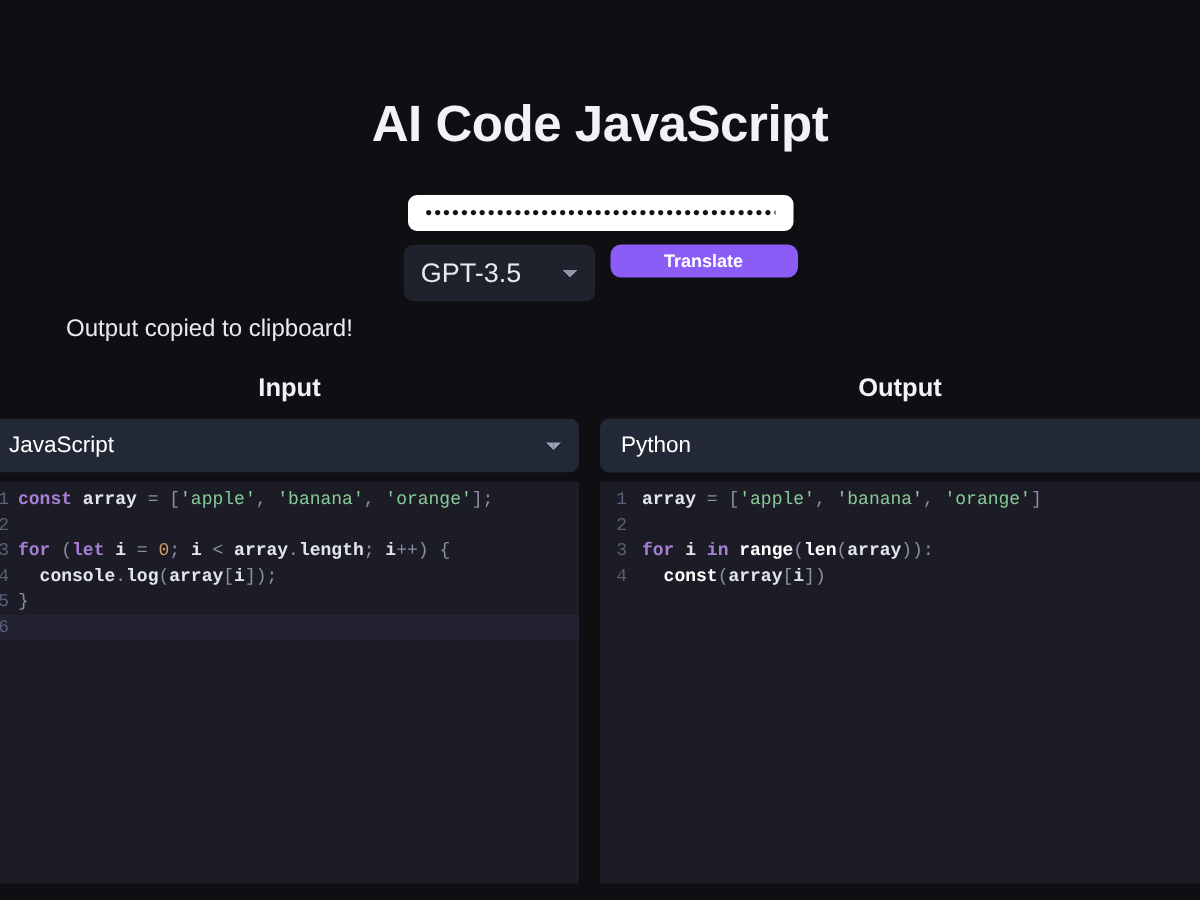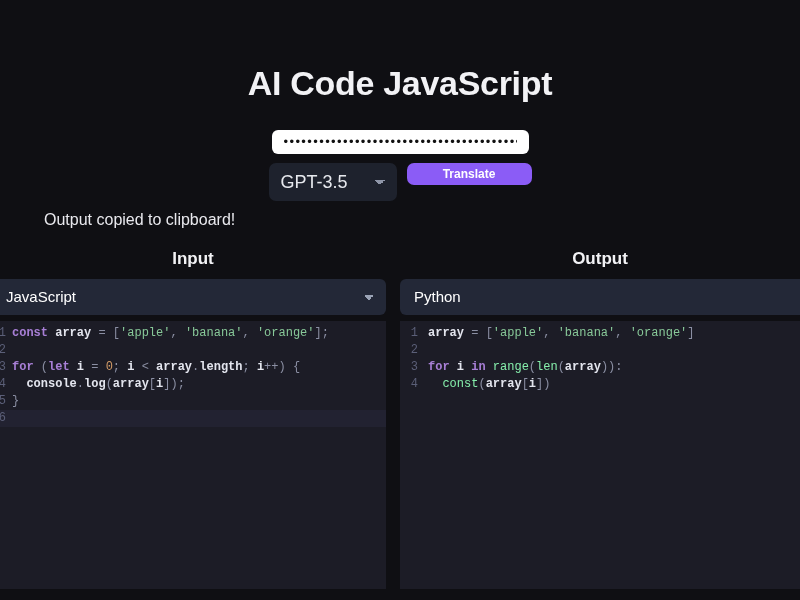--- a/index.html
+++ b/index.html
@@ -174,21 +174,21 @@
     padding-right: 10px;
     color: #5b5f78;
     user-select: none;
   }
   .panel-input .gutter { width: 20px; min-width: 20px; padding-right: 6px; }
 
   .code-text { color: #d6d8e0; }
 
   
   .tok-kw   { color: #a87fd6; font-weight: bold; }
-  .tok-fn   { color: #86efac; font-weight: normal; }
+  .tok-fn   { color: #ffffff; font-weight: bold; }
   .tok-str  { color: #88c999; }
   .tok-num  { color: #d19a66; }
   .tok-punc { color: #8b8fa3; }
   .tok-var  { color: #e3e5ee; font-weight: bold; }
   .tok-op   { color: #8b8fa3; }
 </style>
 </head>
 <body>
 
 <h1 class="page-title">AI Code JavaScript</h1>

